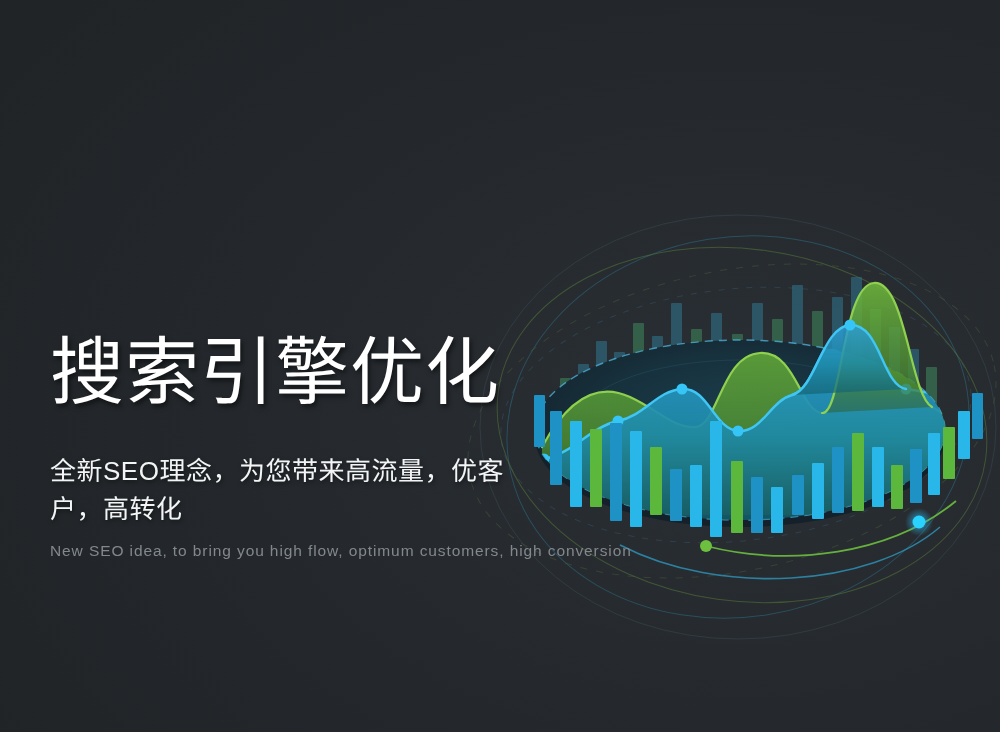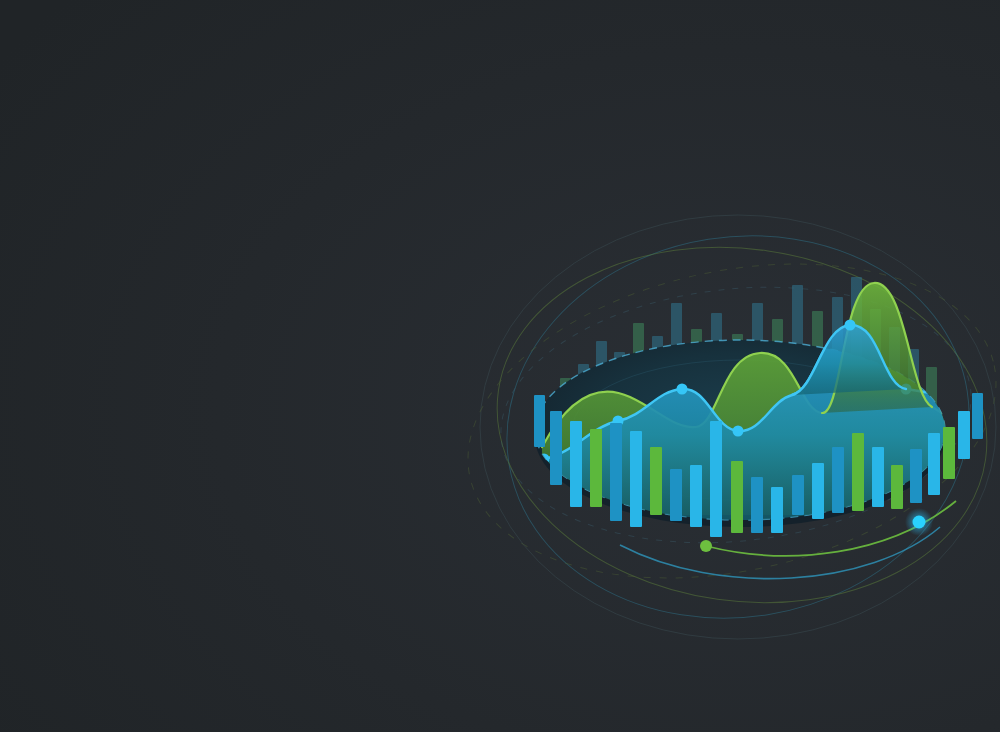--- a/index.html
+++ b/index.html
@@ -202,14 +202,19 @@
       <g>
         <path d="M 236,331 C 320,352 420,340 486,286" fill="none" stroke="#6dbf3f" stroke-width="1.8" opacity=".9"></path>
         <path d="M 150,330 C 250,382 400,372 470,312" fill="none" stroke="#2e8fb4" stroke-width="1.6" opacity=".85"></path>
         <circle cx="236" cy="331" r="6" fill="#6dbf3f"></circle>
         <circle cx="449" cy="307" r="14" fill="url(#glowCyan)"></circle>
         <circle cx="449" cy="307" r="6.5" fill="#2ad2ff"></circle>
       </g>
     </svg>
   </div>
 
+  <div class="text-block">
+    <h1 class="headline">搜索引擎优化</h1>
+    <p class="subhead">全新SEO理念，为您带来高流量，优客户，高转化</p>
+    <p class="subhead-en">New SEO idea, to bring you high flow, optimum customers, high conversion</p>
+  </div>
 
 </div>
 
 </body></html>

